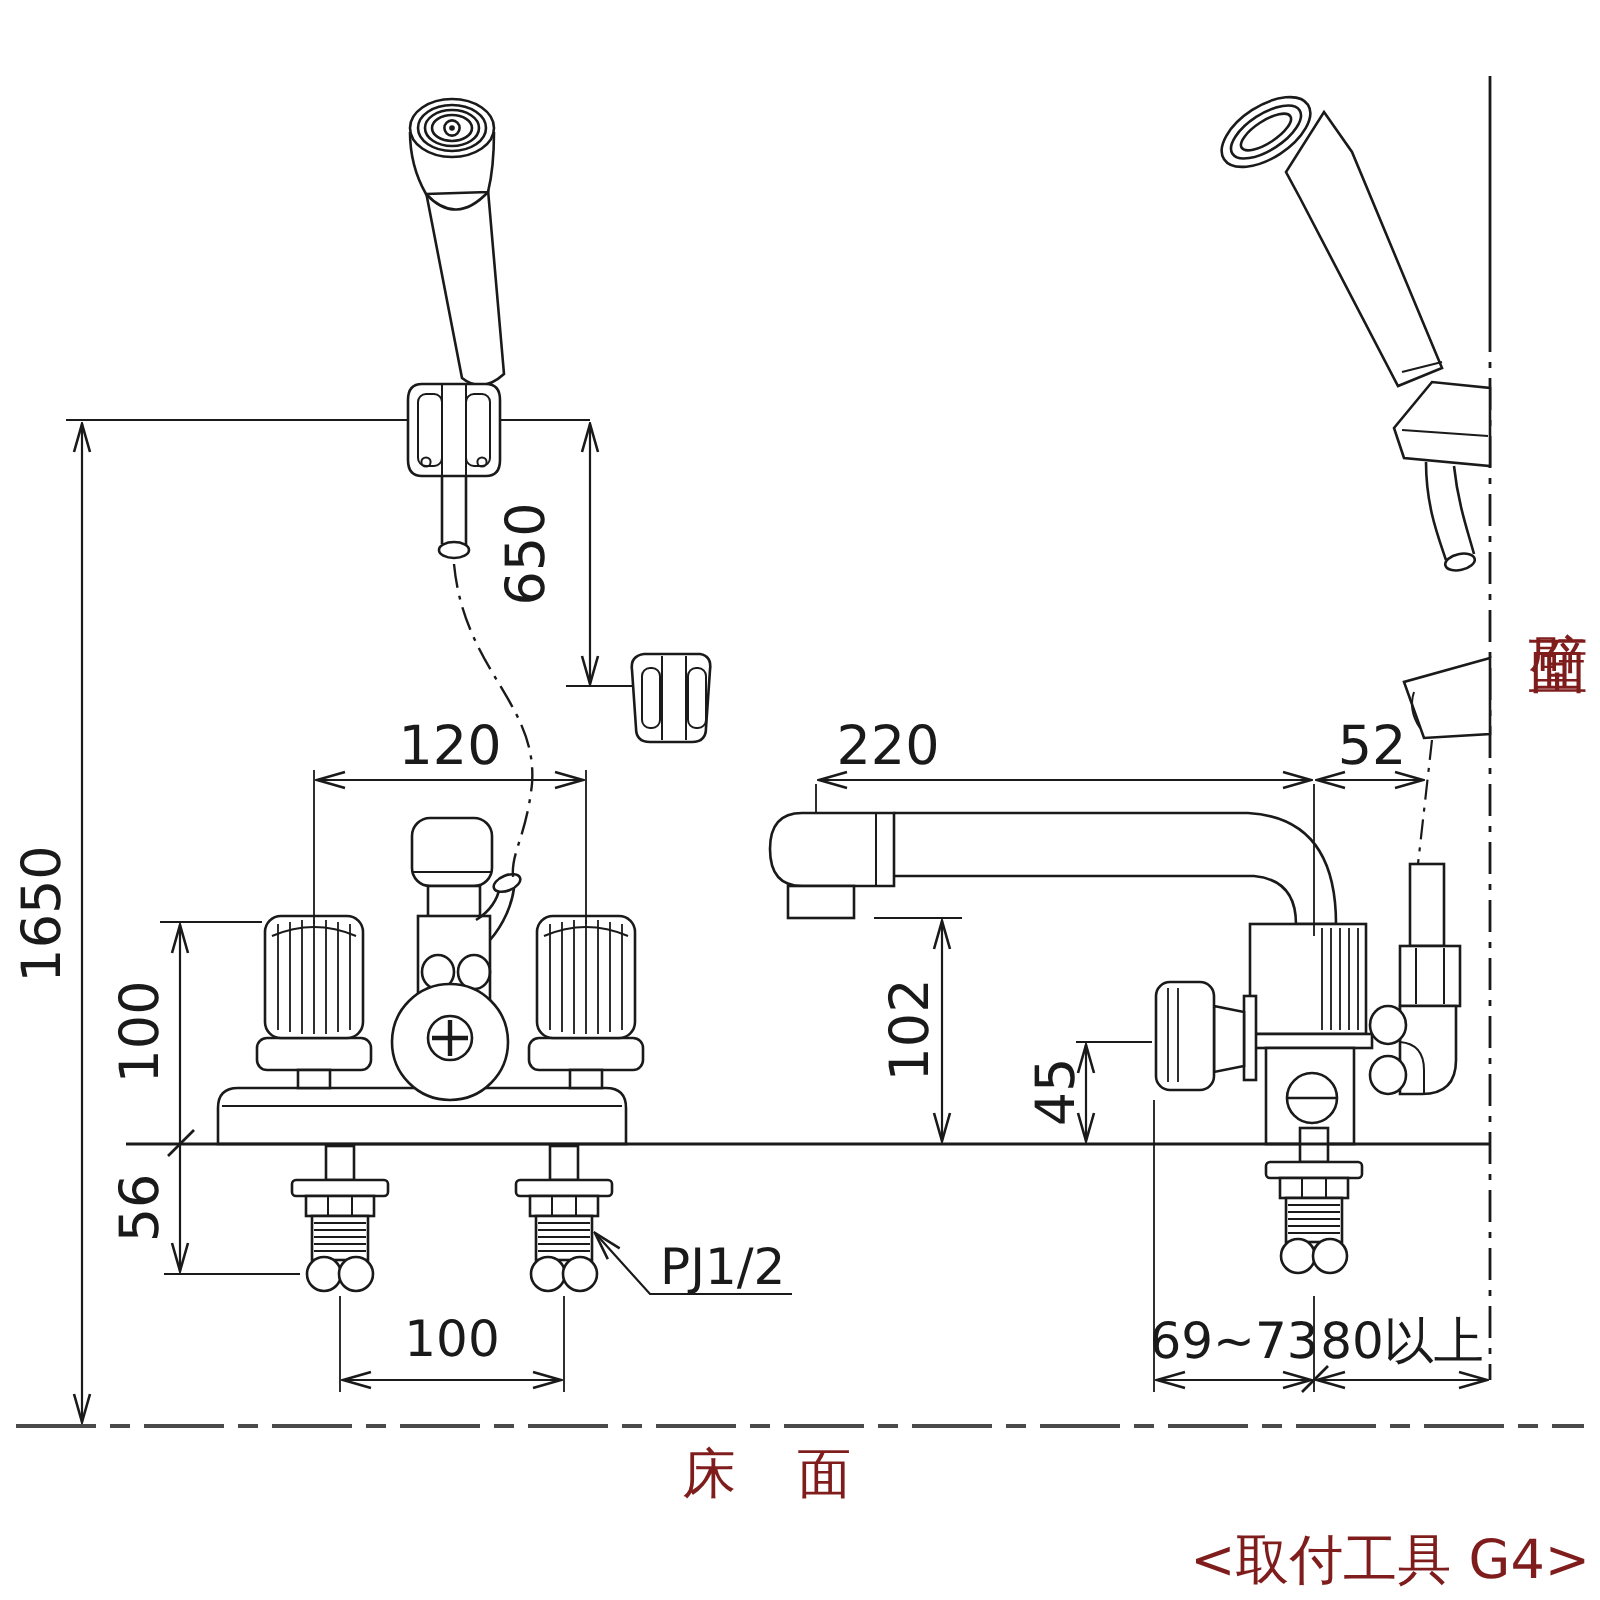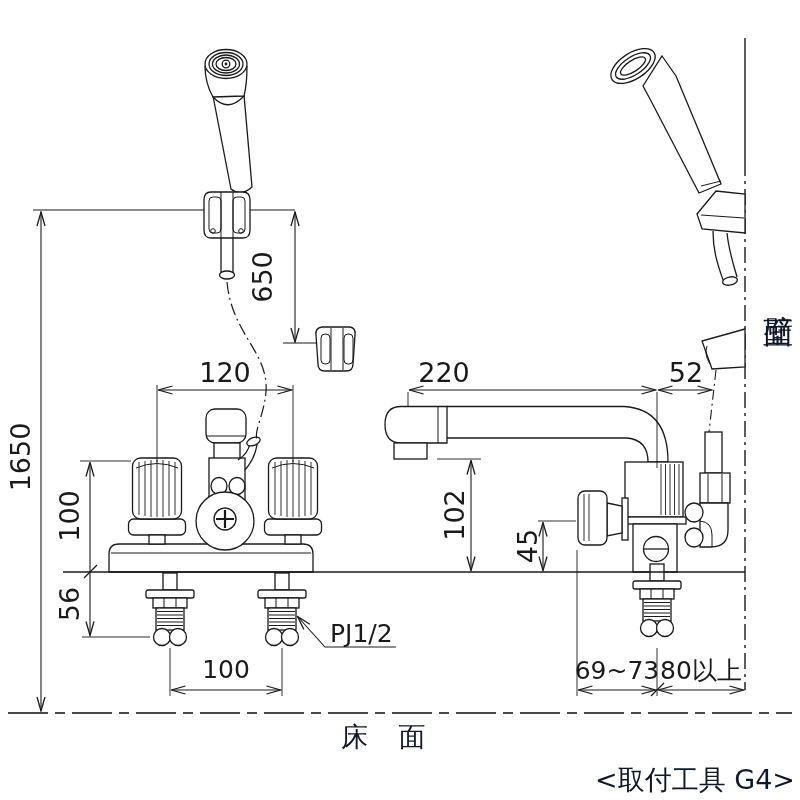--- a/index.html
+++ b/index.html
@@ -1,19 +1,19 @@
 <!DOCTYPE html>
 <html><head>
 <meta charset="utf-8">
 <style>
   html,body{margin:0;padding:0;background:#fff;}
   #stage{position:relative;width:800px;height:800px;background:#fff;overflow:hidden;
          font-family:"DejaVu Sans","Liberation Sans",sans-serif;}
   svg text{font-family:"DejaVu Sans","Liberation Sans",sans-serif;fill:#1a1a1a;}
-  .cjk{position:absolute;color:#0f172a;font-family:"DejaVu Sans","Liberation Sans",sans-serif;}
+  .cjk{position:absolute;color:#7f1d1d;font-family:"DejaVu Sans","Liberation Sans",sans-serif;}
   .wall-v{writing-mode:vertical-rl;text-orientation:upright;letter-spacing:5px;font-size:30px;}
   .floor-h{font-size:27px;letter-spacing:11px;}
   .tool-h{font-size:27px;text-align:right;}
 </style>
 </head>
 <body>
 
 <div id="stage">
 
 <svg width="800" height="800" viewBox="0 0 800 800" xmlns="http://www.w3.org/2000/svg">

